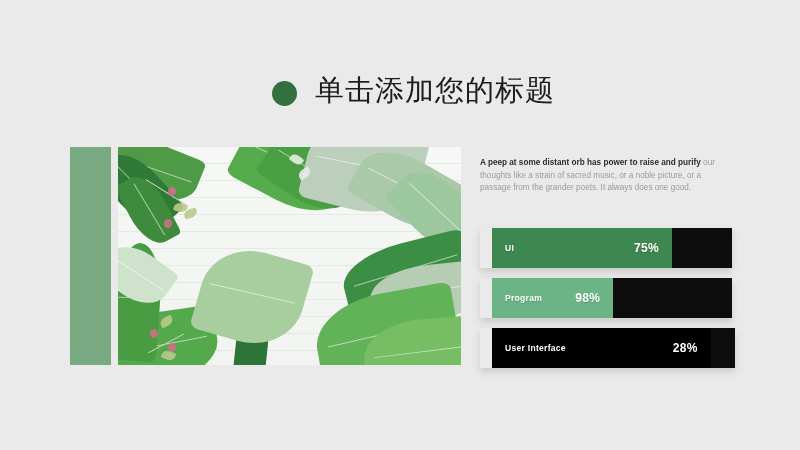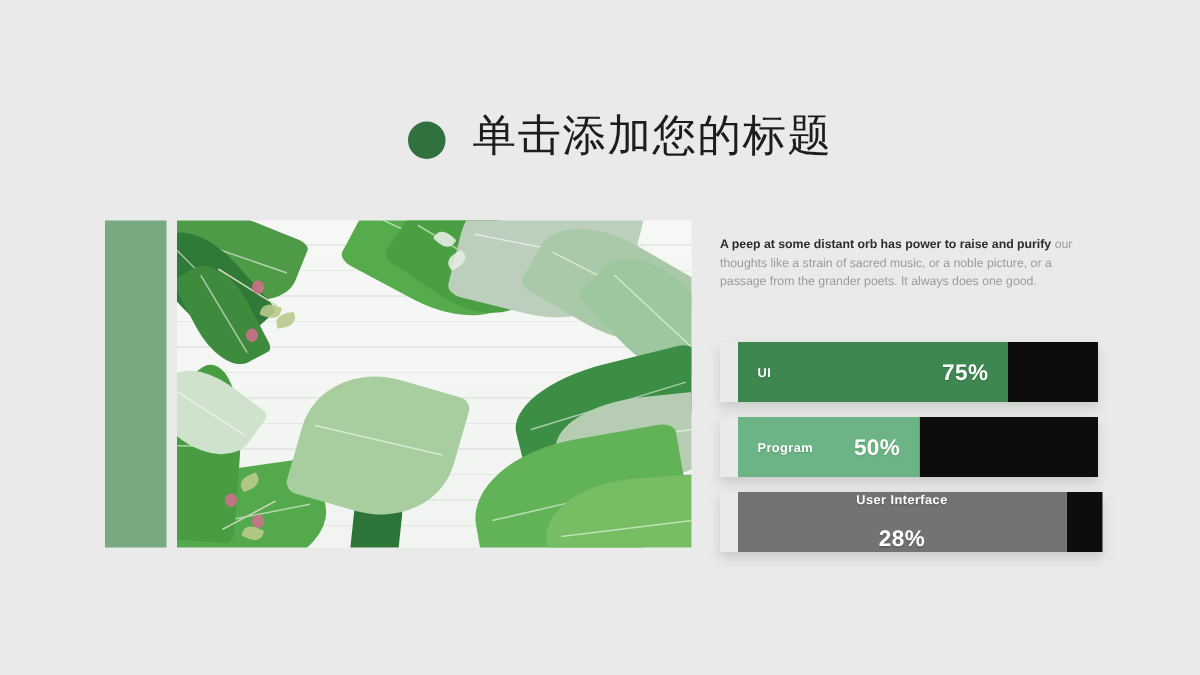--- a/index.html
+++ b/index.html
@@ -168,31 +168,31 @@
     flex: 1 1 auto;
   }
   .bar-label {
     font-size: 8.5px;
     font-weight: bold;
     letter-spacing: .3px;
     white-space: nowrap;
     text-shadow: 0 1px 1px rgba(0,0,0,.18);
   }
   .bar-value {
-    font-size: 15px;
+    font-size: 12px;
     font-weight: bold;
     letter-spacing: .3px;
     text-shadow: 0 1px 1px rgba(0,0,0,.18);
   }
   .bar-1 { width: 240px; }
   .bar-2 { width: 240px; justify-content: center; }
   .bar-3 { width: 243px; }
   .bar-1 .bar-fill { width: 75%;  background: #3f8751; }
   .bar-2 .bar-fill { width: 50.5%;background: #6cb485; }
-  .bar-3 .bar-fill { width: 90%;  background: #737373; flex-direction: column; }
+  .bar-3 .bar-fill { width: 90%;  background: #000000; }
 </style>
 </head>
 <body>
 
 <div class="slide">
 
   <div class="title-row">
     <span class="title-bullet"></span>
     <span class="title-text">单击添加您的标题</span>
   </div>
@@ -254,21 +254,21 @@
       <div class="bar-fill">
         <span class="bar-label">UI</span>
         <span class="bar-value">75%</span>
       </div>
       <div class="bar-track"></div>
     </div>
 
     <div class="bar bar-2">
       <div class="bar-fill">
         <span class="bar-label">Program</span>
-        <span class="bar-value">50%</span>
+        <span class="bar-value">98%</span>
       </div>
       <div class="bar-track"></div>
     </div>
 
     <div class="bar bar-3">
       <div class="bar-fill">
         <span class="bar-label">User Interface</span>
         <span class="bar-value">28%</span>
       </div>
       <div class="bar-track"></div>

